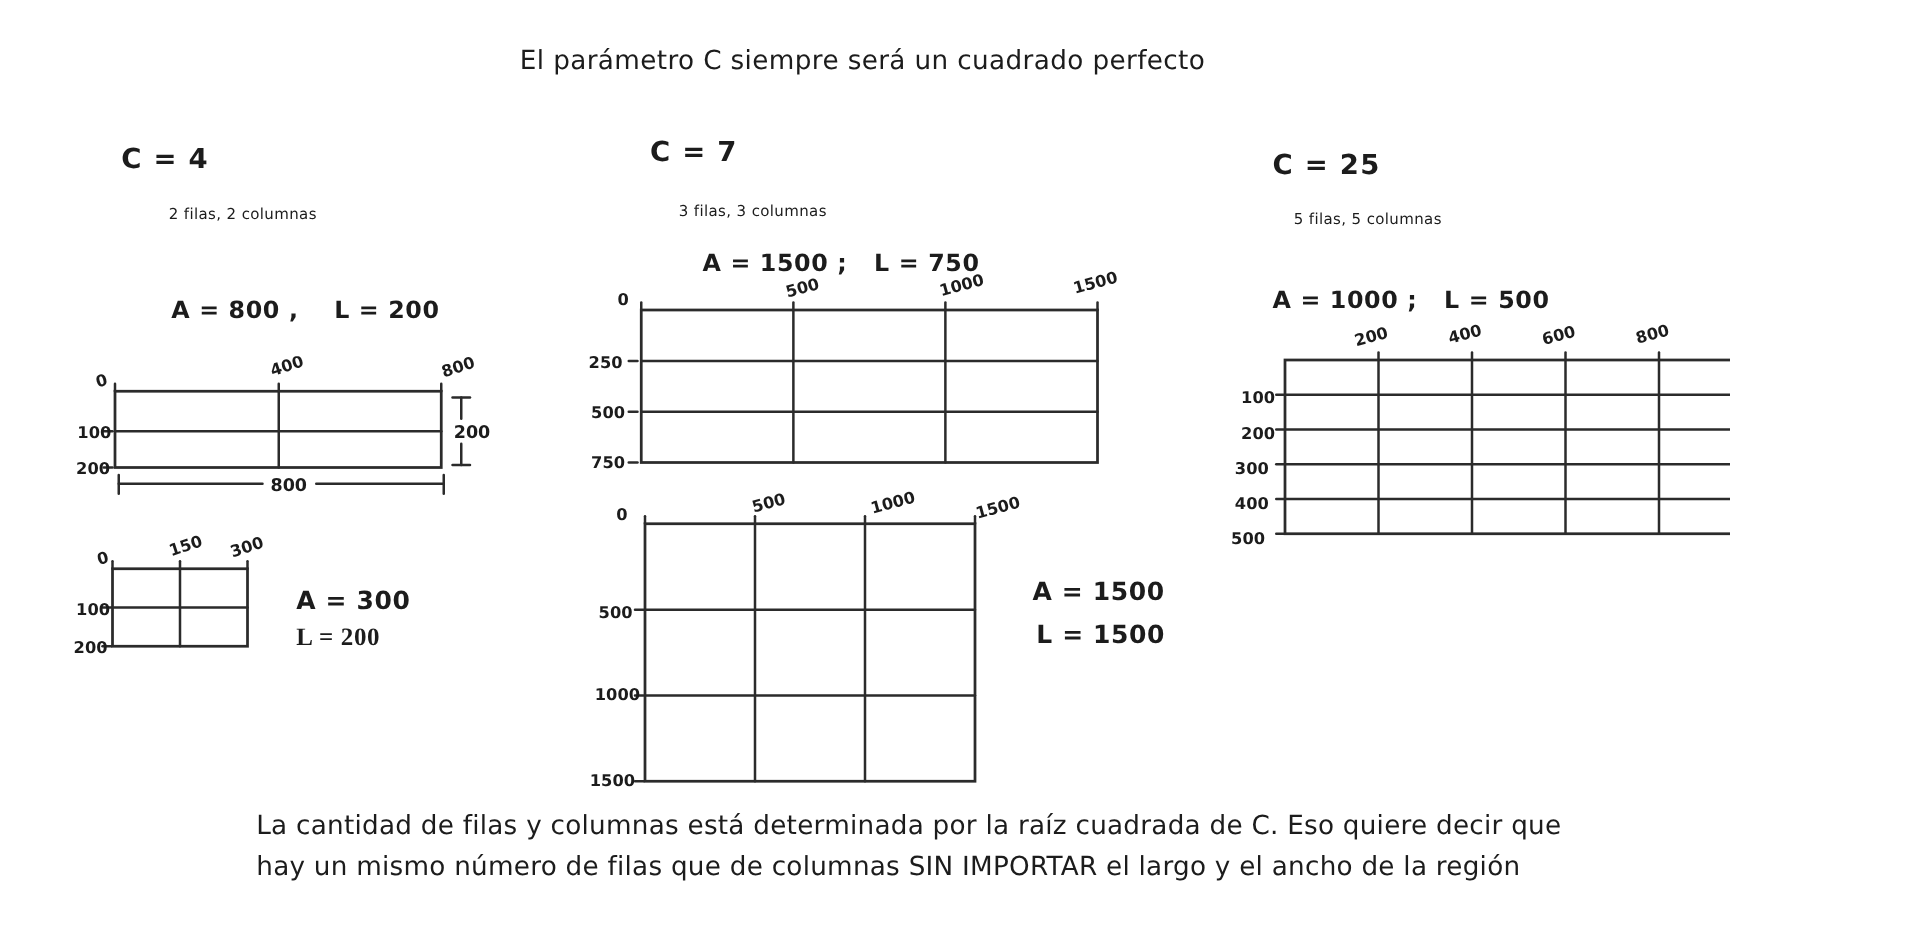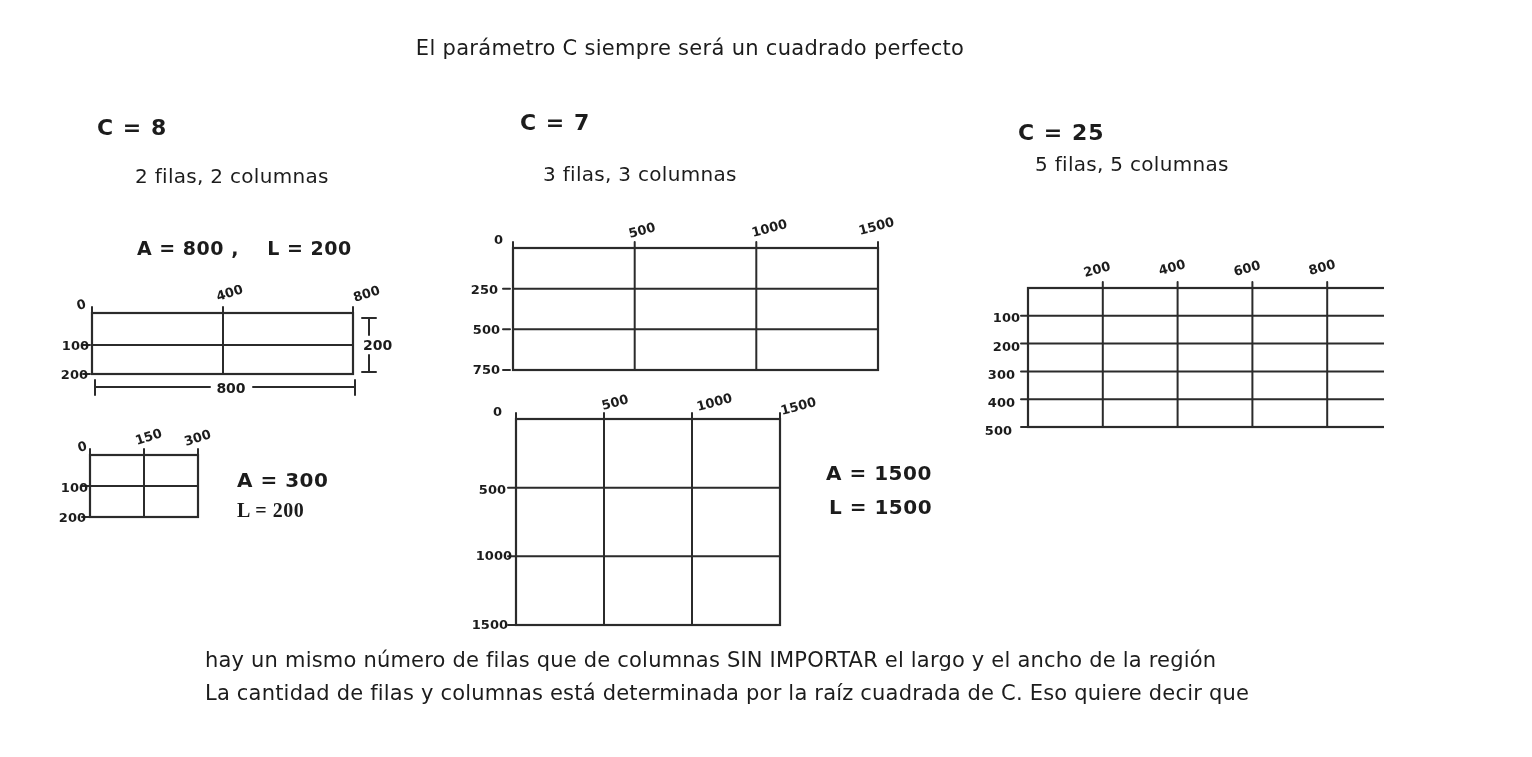--- a/index.html
+++ b/index.html
@@ -3,39 +3,39 @@
 <meta charset="utf-8">
 <style>
   html,body{margin:0;padding:0;background:#ffffff;}
   .canvas{
     position:relative;width:1384px;height:757px;background:#ffffff;overflow:hidden;
     font-family:"DejaVu Sans",sans-serif;color:#1c1c1c;
   }
   .abs{position:absolute;}
   .title{font-size:21px;letter-spacing:.3px;white-space:nowrap;transform:translateX(-50%);}
   .heading{font-size:22px;font-weight:700;letter-spacing:1px;white-space:nowrap;}
-  .sub{font-size:20px;letter-spacing:.3px;white-space:nowrap;}
+  .sub{font-size:12px;letter-spacing:.3px;white-space:nowrap;}
   .formula{font-size:19px;font-weight:700;letter-spacing:.5px;white-space:pre;}
   .side-label{font-size:20px;font-weight:700;letter-spacing:.5px;white-space:nowrap;margin-top:20px;}
   .footer-text{font-size:21px;letter-spacing:.2px;line-height:33px;white-space:nowrap;}
   svg text{font-family:"DejaVu Sans",sans-serif;font-weight:700;fill:#1c1c1c;}
   svg .glabel{font-size:13px;}
   svg .dimlabel{font-size:14px;}
   svg line{stroke:#2b2b2b;stroke-width:2;stroke-linecap:round;}
   svg rect{fill:none;stroke:#2b2b2b;stroke-width:2.2;}
   svg line.tick{stroke-width:2;}
 </style>
 </head>
 <body>
 
 <div class="canvas">
 
   <div class="abs title" style="left:690px;top:36px;">El parámetro C siempre será un cuadrado perfecto</div>
 
-  <div class="abs heading" style="left:97px;top:115px;">C = 8</div>
+  <div class="abs heading" style="left:97px;top:115px;">C = 4</div>
   <div class="abs sub" style="left:135px;top:164px;">2 filas, 2 columnas</div>
   <div class="abs formula" style="left:93px;top:237px;margin-left:44px;">A = 800 ,    L = 200</div>
 
   <svg class="abs" style="left:60px;top:285px;" width="345" height="120">
     <g>
       <rect x="32" y="28" width="261" height="61"></rect>
       <line x1="163" y1="28" x2="163" y2="89"></line>
       <line x1="32" y1="60" x2="293" y2="60"></line>
       <line class="tick" x1="32" y1="22" x2="32" y2="28"></line>
       <line class="tick" x1="163" y1="22" x2="163" y2="28"></line>
@@ -79,20 +79,21 @@
     <text class="glabel" x="82" y="20" transform="rotate(-18 82 20)">150</text>
     <text class="glabel" x="131" y="21" transform="rotate(-18 131 21)">300</text>
     <text class="glabel" x="33" y="67" text-anchor="end">100</text>
     <text class="glabel" x="31" y="97" text-anchor="end">200</text>
   </svg>
   <div class="abs side-label" style="left:237px;top:448px;">A = 300</div>
   <div class="abs side-label" style="left:237px;top:479px;font-family:Liberation Serif, serif;">L = 200</div>
 
   <div class="abs heading" style="left:520px;top:110px;">C = 7</div>
   <div class="abs sub" style="left:533px;top:162px;margin-left:10px;">3 filas, 3 columnas</div>
+  <div class="abs formula" style="left:562px;top:200px;">A = 1500 ;   L = 750</div>
 
   <svg class="abs" style="left:450px;top:215px;" width="455" height="170">
     <g>
       <rect x="63" y="33" width="365" height="122"></rect>
       <line x1="184.7" y1="33" x2="184.7" y2="155"></line>
       <line x1="306.3" y1="33" x2="306.3" y2="155"></line>
       <line x1="63" y1="73.7" x2="428" y2="73.7"></line>
       <line x1="63" y1="114.3" x2="428" y2="114.3"></line>
       <line class="tick" x1="63" y1="27" x2="63" y2="33"></line>
       <line class="tick" x1="184.7" y1="27" x2="184.7" y2="33"></line>
@@ -131,21 +132,22 @@
     <text class="glabel" x="263" y="21" transform="rotate(-15 263 21)">1000</text>
     <text class="glabel" x="347" y="25" transform="rotate(-15 347 25)">1500</text>
     <text class="glabel" x="71" y="104" text-anchor="end">500</text>
     <text class="glabel" x="77" y="170" text-anchor="end">1000</text>
     <text class="glabel" x="73" y="239" text-anchor="end">1500</text>
   </svg>
   <div class="abs side-label" style="left:826px;top:441px;">A = 1500</div>
   <div class="abs side-label" style="left:829px;top:475px;">L = 1500</div>
 
   <div class="abs heading" style="left:1018px;top:120px;">C = 25</div>
-  <div class="abs sub" style="left:1035px;top:152px;">5 filas, 5 columnas</div>
+  <div class="abs sub" style="left:1035px;top:168px;">5 filas, 5 columnas</div>
+  <div class="abs formula" style="left:1018px;top:229px;">A = 1000 ;   L = 500</div>
 
   <svg class="abs" style="left:975px;top:255px;" width="485" height="190">
     <g>
       <rect x="53" y="33" width="374" height="139"></rect>
       <line x1="127.8" y1="33" x2="127.8" y2="172"></line>
       <line x1="202.6" y1="33" x2="202.6" y2="172"></line>
       <line x1="277.4" y1="33" x2="277.4" y2="172"></line>
       <line x1="352.2" y1="33" x2="352.2" y2="172"></line>
       <line x1="53" y1="60.8" x2="427" y2="60.8"></line>
       <line x1="53" y1="88.6" x2="427" y2="88.6"></line>
@@ -168,17 +170,17 @@
     <text class="glabel" x="335" y="20" transform="rotate(-15 335 20)">800</text>
     <text class="glabel" x="421" y="26" transform="rotate(-15 421 26)">1000</text>
     <text class="glabel" x="45" y="67" text-anchor="end">100</text>
     <text class="glabel" x="45" y="96" text-anchor="end">200</text>
     <text class="glabel" x="40" y="124" text-anchor="end">300</text>
     <text class="glabel" x="40" y="152" text-anchor="end">400</text>
     <text class="glabel" x="37" y="180" text-anchor="end">500</text>
   </svg>
 
   <div class="abs footer-text" style="left:205px;top:644px;">
+    <div>La cantidad de filas y columnas está determinada por la raíz cuadrada de C. Eso quiere decir que</div>
     <div>hay un mismo número de filas que de columnas SIN IMPORTAR el largo y el ancho de la región</div>
-    <div>La cantidad de filas y columnas está determinada por la raíz cuadrada de C. Eso quiere decir que</div>
   </div>
 
 </div>
 
 </body></html>

